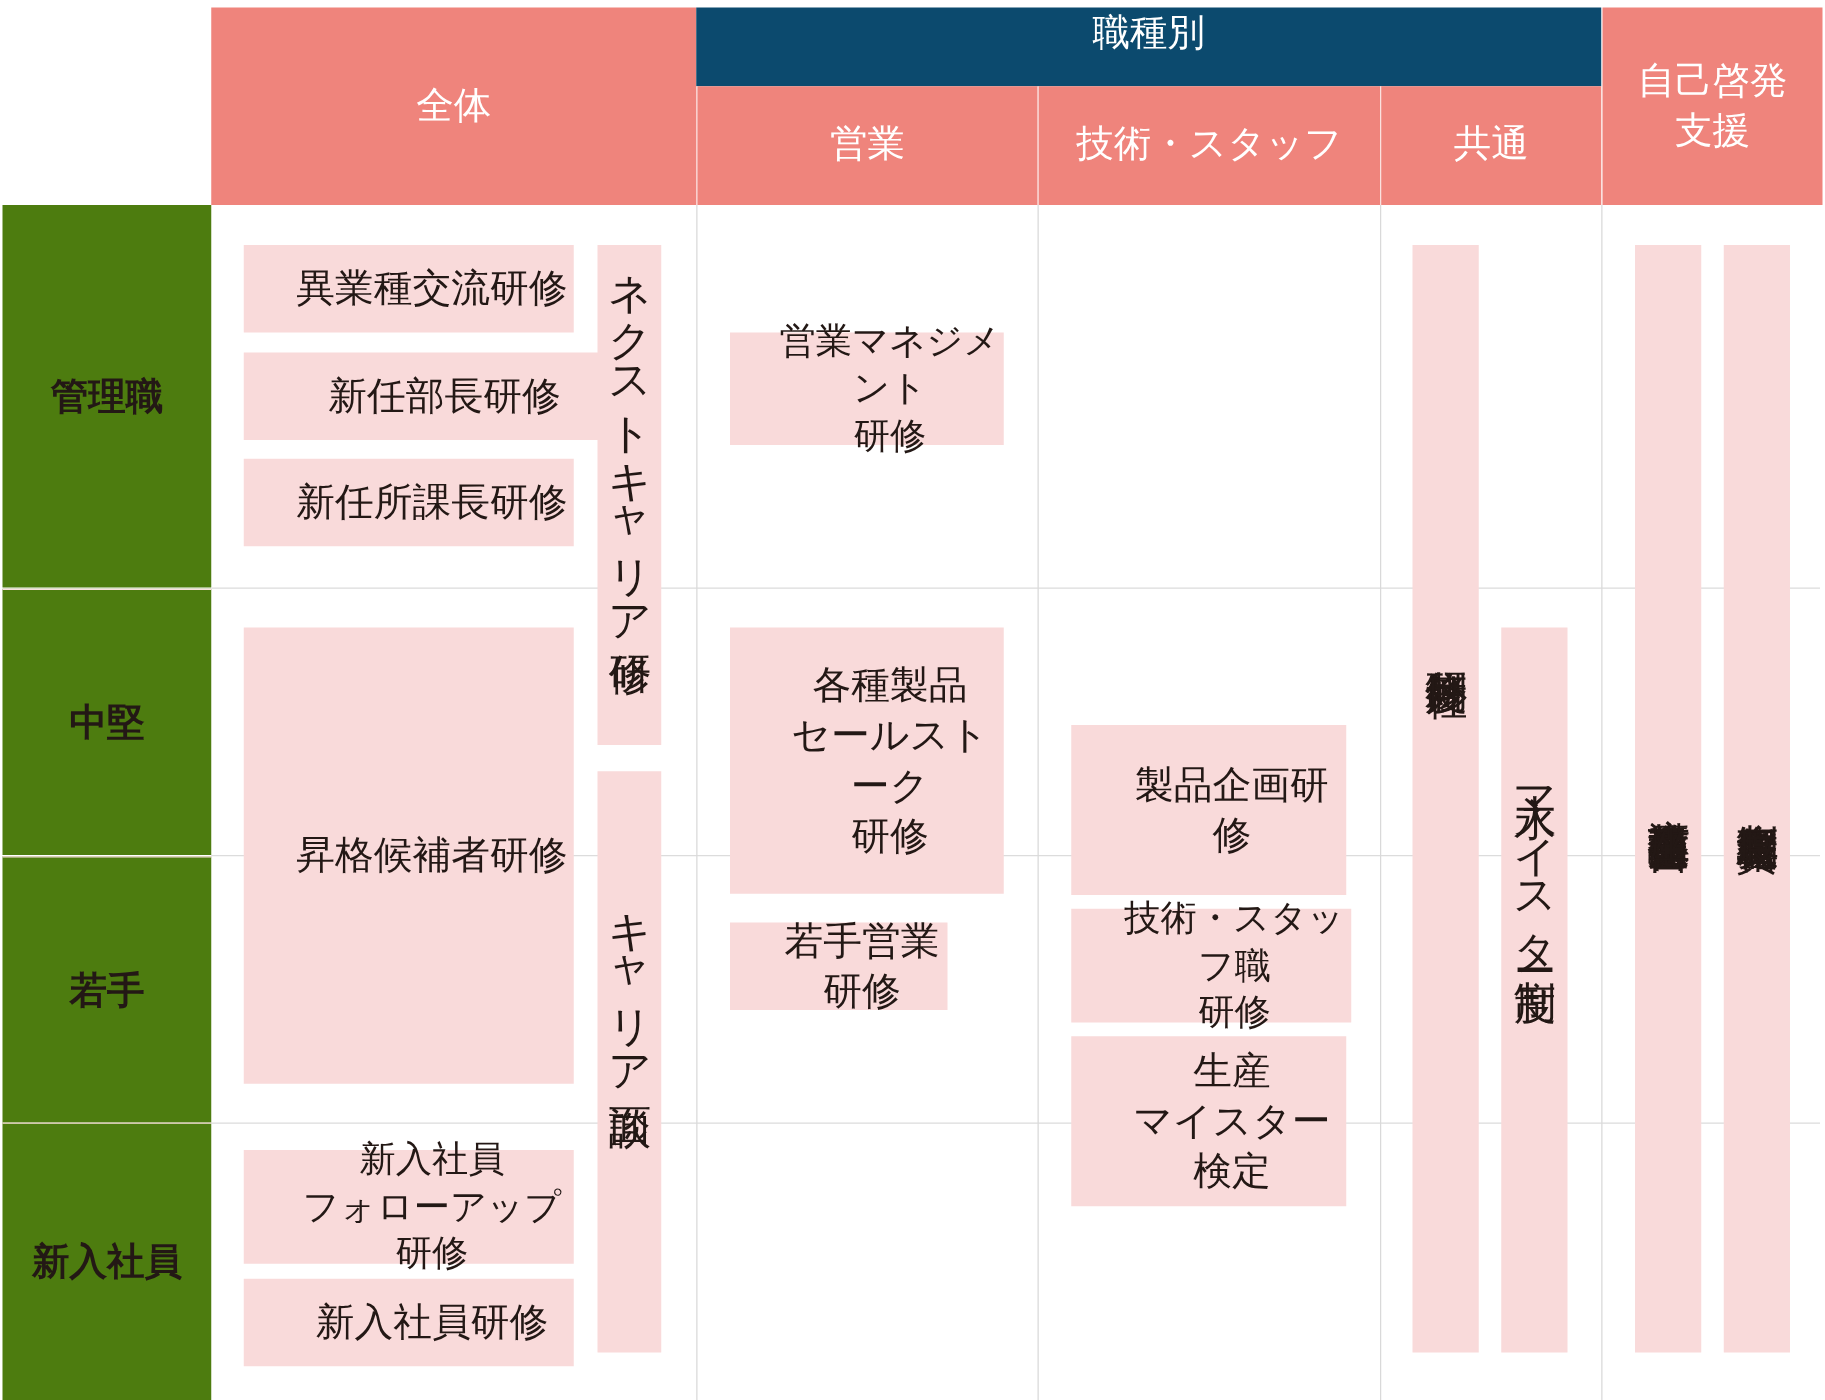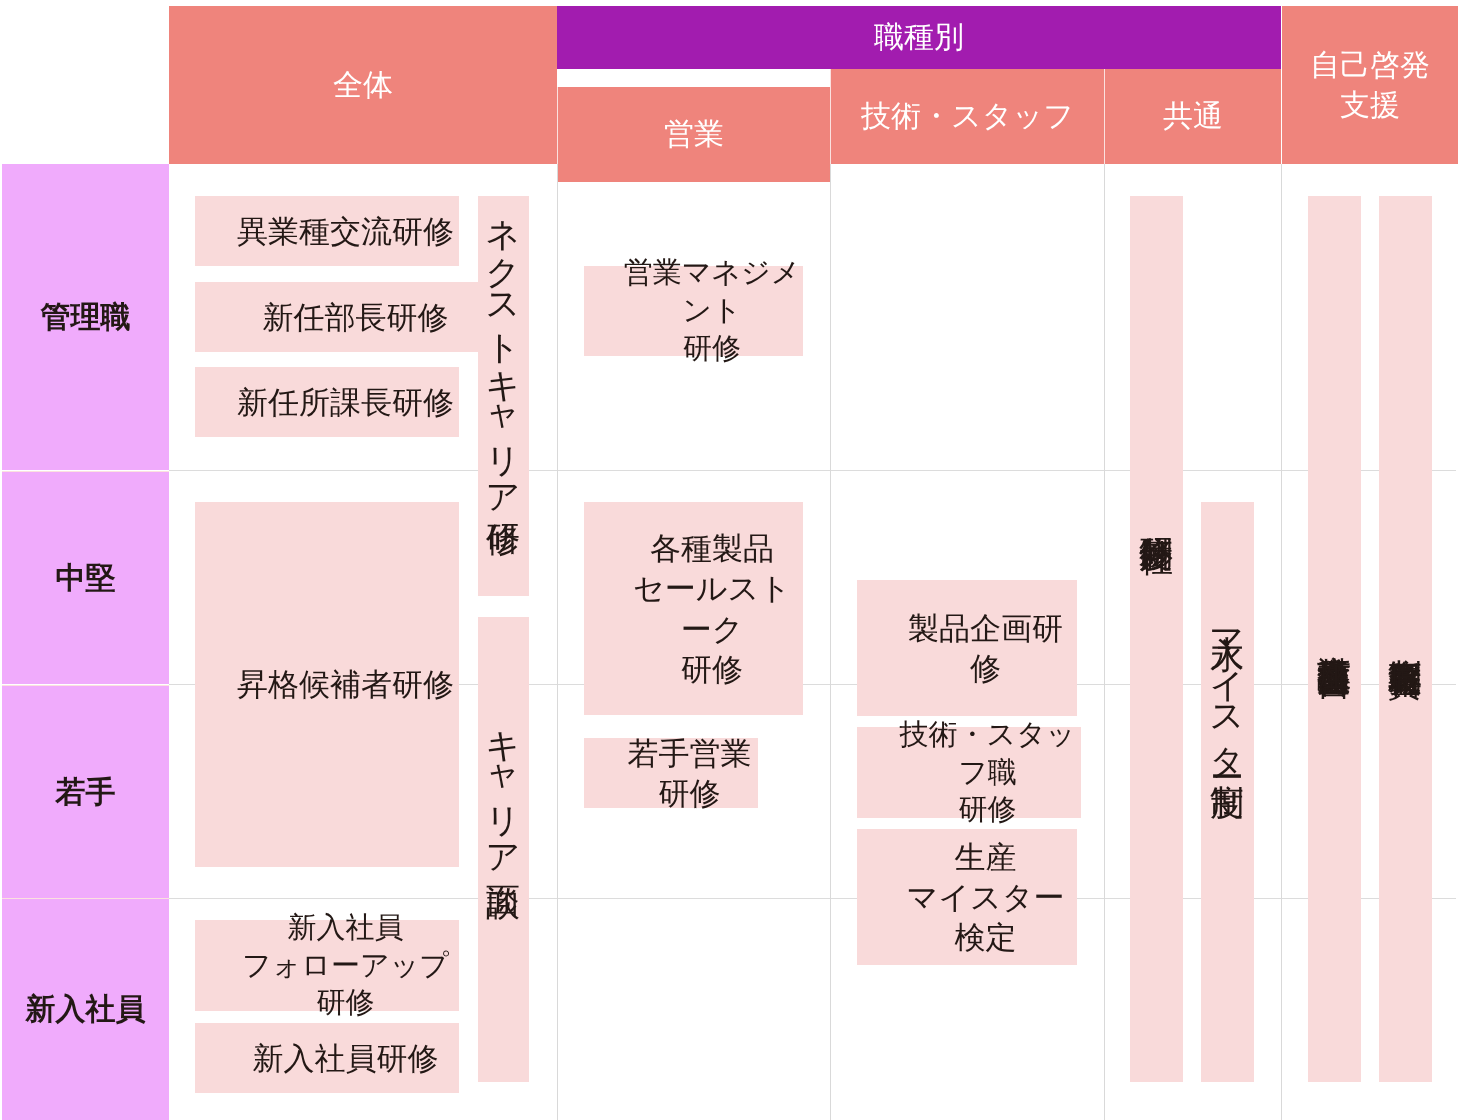--- a/index.html
+++ b/index.html
@@ -1,42 +1,42 @@
 <!DOCTYPE html>
 <html><head>
 <meta charset="utf-8">
 <style>
   html, body { margin:0; padding:0; background:#ffffff; }
   body { width:1460px; height:1120px; position:relative; overflow:hidden;
          font-family:"DejaVu Sans", "Liberation Sans", sans-serif; color:#231815; }
   .abs { position:absolute; box-sizing:border-box; }
   .hdr { background:#ef847c; color:#ffffff; display:flex; align-items:center; justify-content:center;
          text-align:center; font-size:30px; line-height:1.35; }
-  .hdr-top { background:#a21caf; color:#fff; display:flex; align-items:center; justify-content:center; font-size:30px; }
-  .rowlab { background:#f0abfc; display:flex; align-items:center; justify-content:center;
+  .hdr-top { background:#0c4a6e; color:#fff; display:flex; align-items:flex-start; justify-content:center; font-size:30px; }
+  .rowlab { background:#4d7c0f; display:flex; align-items:center; justify-content:center;
             font-size:30px; font-weight:bold; color:#231815; }
   .box { background:#f9dada; display:flex; align-items:center; justify-content:center; text-align:center;
          font-size:31px; line-height:1.3; color:#231815; white-space:pre-line;padding-left:37px; }
   .box.small { font-size:29px; }
   .vbox { background:#f9dada; display:flex; align-items:center; justify-content:center;
           font-size:34px; color:#231815; }
   .vtext { writing-mode:vertical-rl; text-orientation:upright; letter-spacing:-1px; line-height:1; }
   .vline { background:#d9d9d9; width:1px; }
   .hline { background:#dcdcdc; height:1px; }
 </style>
 </head>
 <body>
 
 <div class="abs hdr" style="left:169px;top:6px;width:388px;height:158px;text-align:center;">
   <span>全体</span>
 </div>
 <div class="abs hdr-top" style="left:557px;top:6px;width:724px;height:63px;">
   <span>職種別</span>
 </div>
-<div class="abs hdr" style="left:557px;top:69px;width:273px;height:95px;border-left:1px solid #fbe1df;margin-top:18px;">
+<div class="abs hdr" style="left:557px;top:69px;width:273px;height:95px;border-left:1px solid #fbe1df;">
   <span>営業</span>
 </div>
 <div class="abs hdr" style="left:830px;top:69px;width:274px;height:95px;border-left:1px solid #fbe1df;">
   <span>技術・スタッフ</span>
 </div>
 <div class="abs hdr" style="left:1104px;top:69px;width:177px;height:95px;border-left:1px solid #fbe1df;">
   <span>共通</span>
 </div>
 <div class="abs hdr" style="left:1282px;top:6px;width:176px;height:158px;white-space:pre-line;">
   <span>自己啓発

